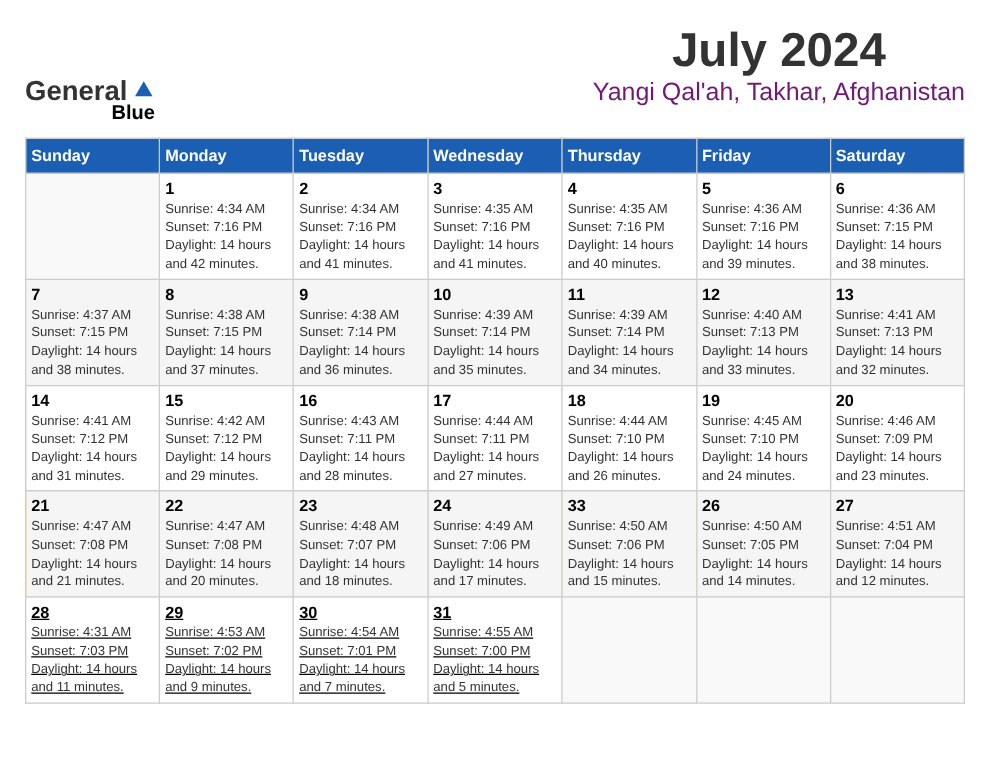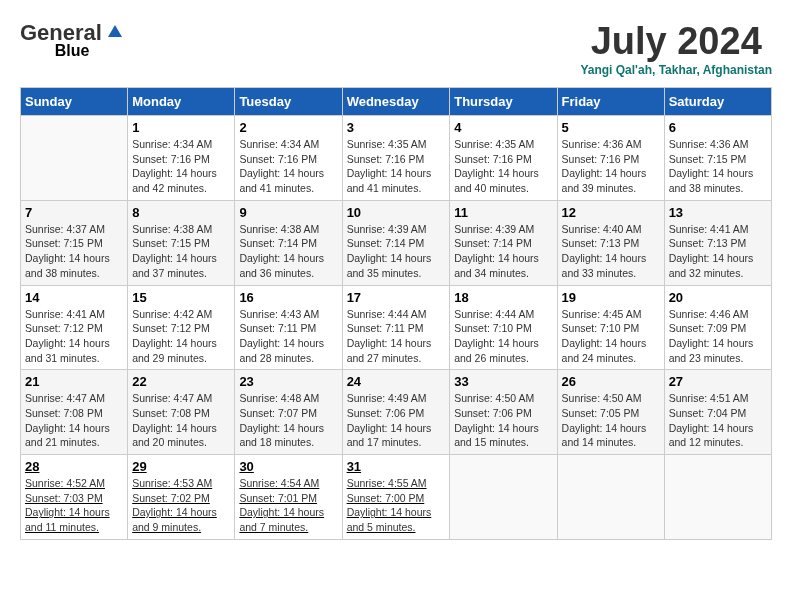--- a/index.html
+++ b/index.html
@@ -12,38 +12,38 @@
     }
     .header {
       display: flex;
       justify-content: space-between;
       align-items: flex-start;
       margin-bottom: 10px;
     }
     .logo {
       display: flex;
       flex-direction: column;
-      align-items: center;
+      align-items: flex-end;
+      margin-top: 40px;
     }
     .logo-top-line {
       display: flex;
       align-items: center;
     }
     .title-section {
       text-align: center;
     }
     .month-title {
       font-size: 38px;
       font-weight: bold;
       color: #333;
     }
     .location {
-      font-size: 12px;
-      color: #0f766e;
-      font-weight: bold;
+      font-size: 20px;
+      color: #701a75;
     }
     .calendar {
       width: 100%;
       border-collapse: collapse;
       font-size: 11px;
       border-radius: 13px;
     }
     .calendar th {
       background-color: #1a5fb4;
       color: #fff;
@@ -284,21 +284,21 @@
         <td>
           <div class="day-number">27</div>
           <div class="day-detail" style="white-space: pre-line;">Sunrise: 4:51 AM
 Sunset: 7:04 PM
 Daylight: 14 hours and 12 minutes.</div>
         </td>
       </tr>
       <tr style="background-color: #e5e5e5; text-decoration: underline;">
         <td>
           <div class="day-number">28</div>
-          <div class="day-detail" style="white-space: pre-line;">Sunrise: 4:52 AM
+          <div class="day-detail" style="white-space: pre-line;">Sunrise: 4:31 AM
 Sunset: 7:03 PM
 Daylight: 14 hours and 11 minutes.</div>
         </td>
         <td>
           <div class="day-number">29</div>
           <div class="day-detail" style="white-space: pre-line;">Sunrise: 4:53 AM
 Sunset: 7:02 PM
 Daylight: 14 hours and 9 minutes.</div>
         </td>
         <td>

